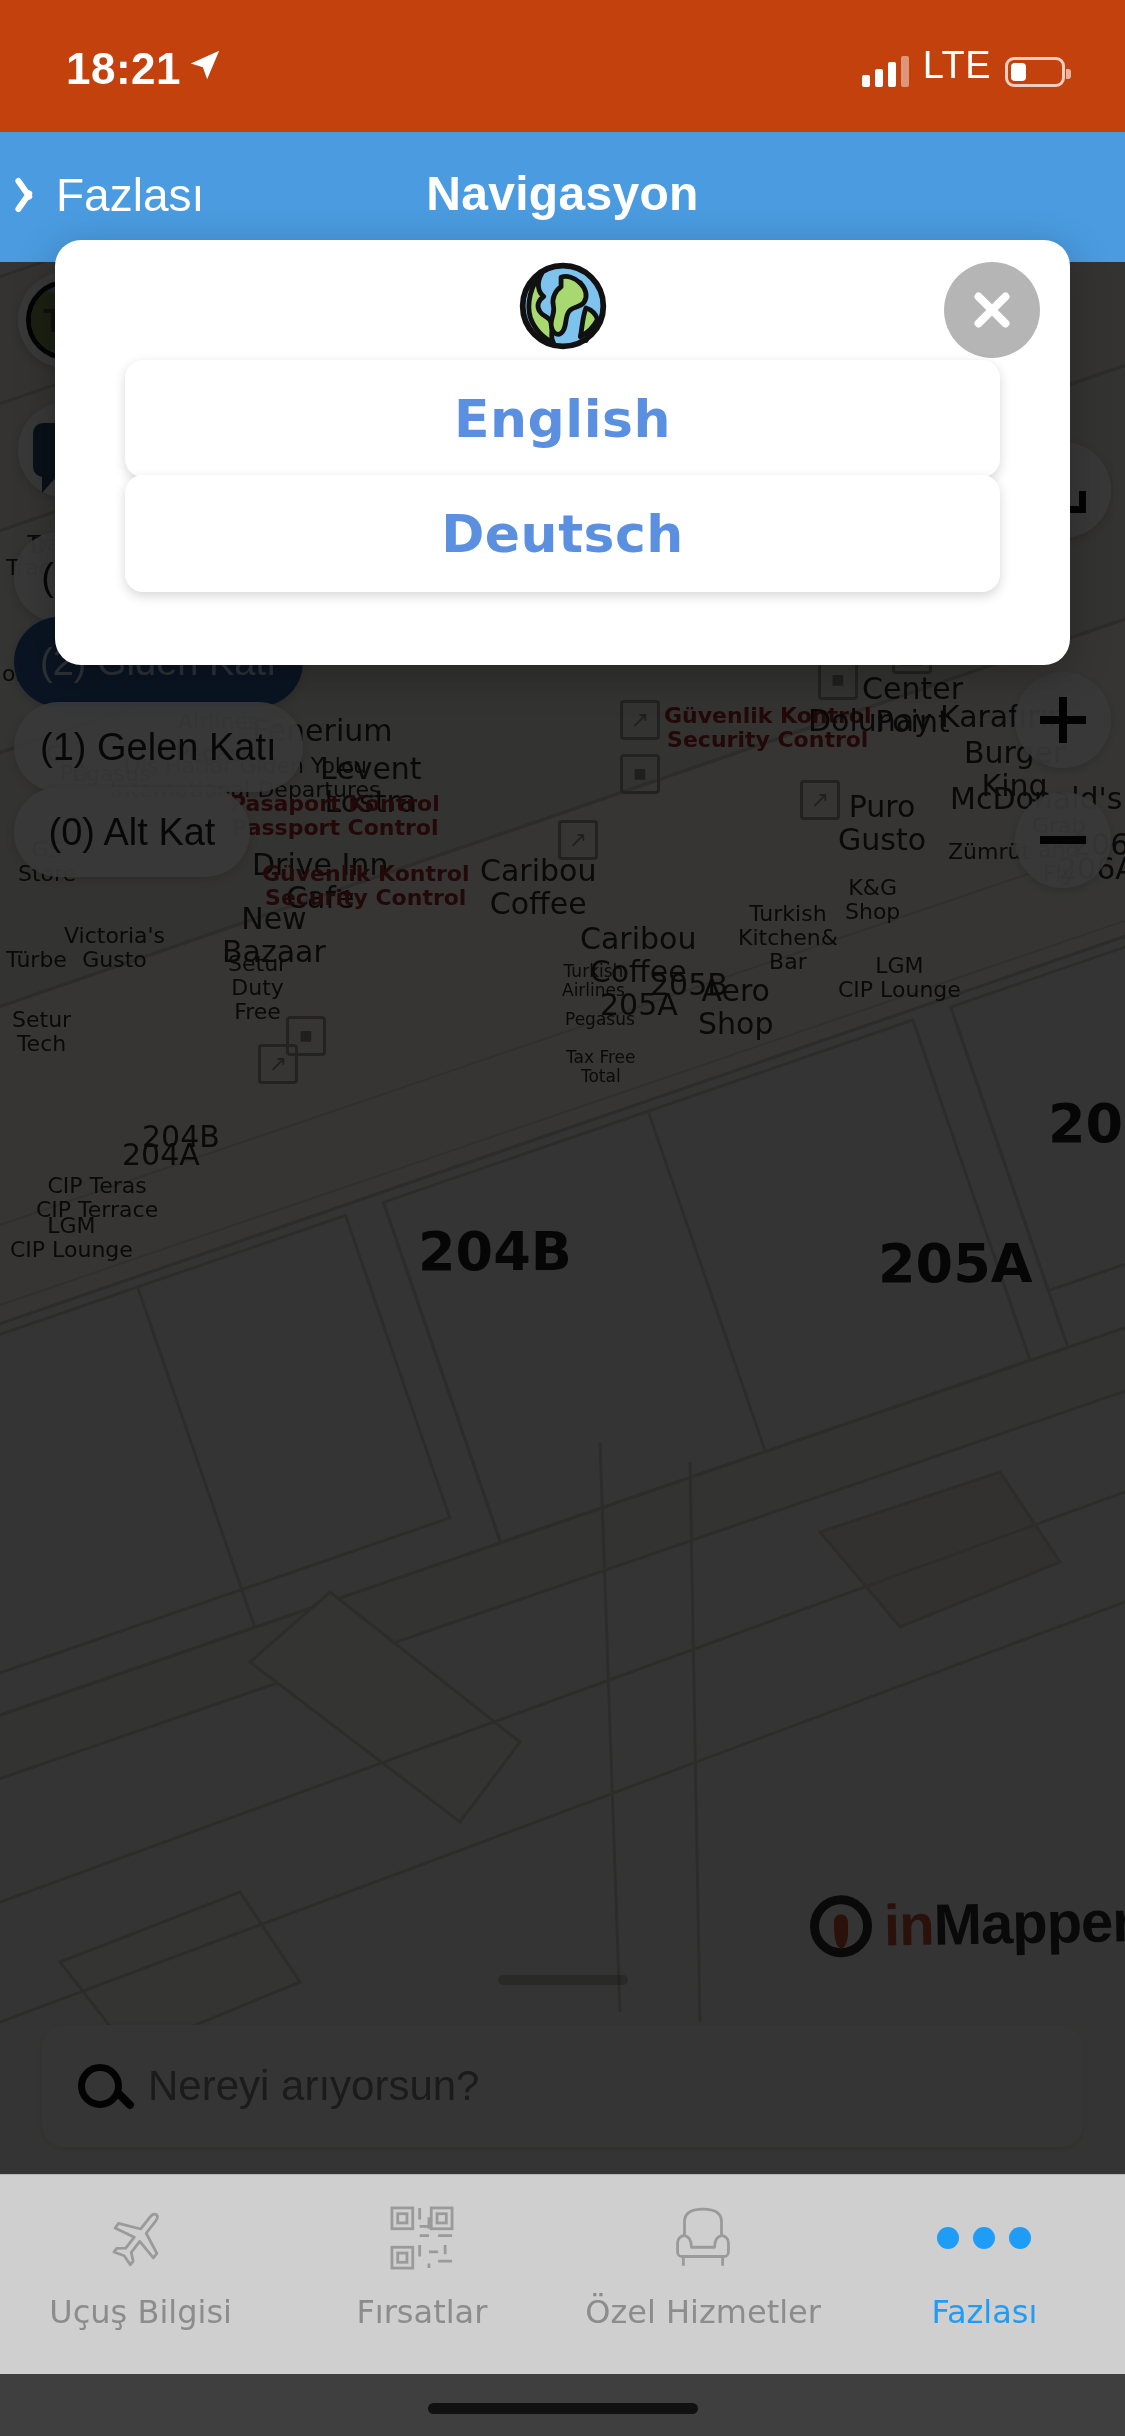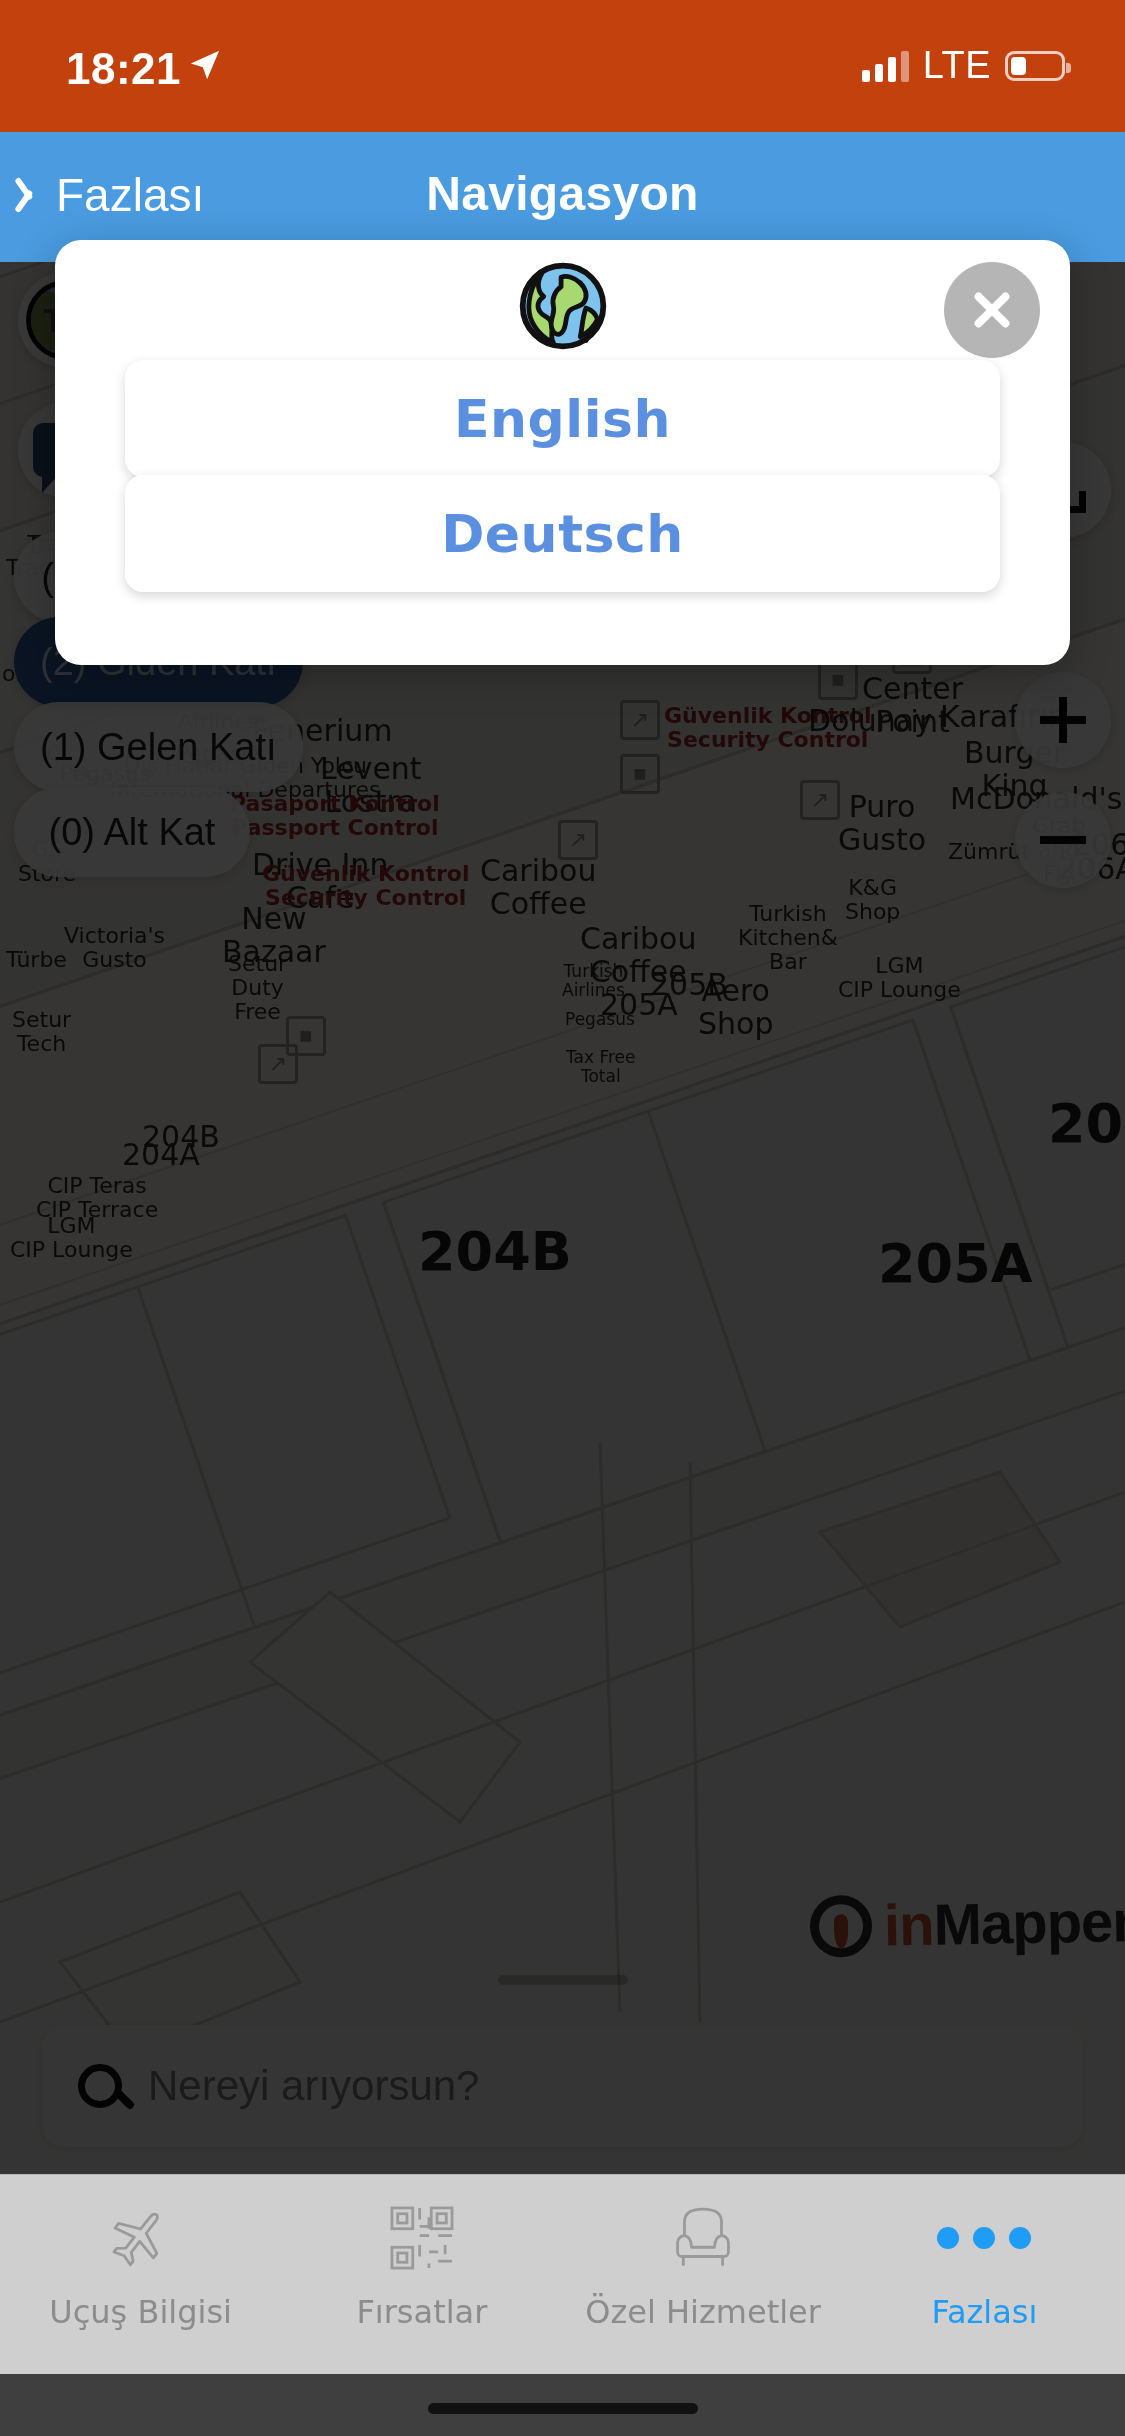--- a/index.html
+++ b/index.html
@@ -26,21 +26,21 @@
   .status-time {
     position: absolute; left: 66px; top: 44px;
     font-size: 44px; font-weight: 600; letter-spacing: 0.5px;
   }
   .status-loc {
     position: absolute; left: 188px; top: 48px;
     width: 34px; height: 34px;
   }
   .status-right {
     position: absolute; right: 60px; top: 44px;
-    display: flex; align-items: center; gap: 14px;
+    display: flex; align-items: flex-end; gap: 14px;
   }
   .sig-bars { display: flex; align-items: flex-end; gap: 5px; height: 32px; }
   .sig-bars i { display: block; width: 8px; background: #fff; border-radius: 2px; }
   .sig-bars i:nth-child(1) { height: 12px; }
   .sig-bars i:nth-child(2) { height: 18px; }
   .sig-bars i:nth-child(3) { height: 25px; }
   .sig-bars i:nth-child(4) { height: 31px; background: rgba(255,255,255,.45); }
   .carrier { font-size: 38px; font-weight: 500; letter-spacing: 0.5px; }
   .battery {
     position: relative; width: 60px; height: 30px;

